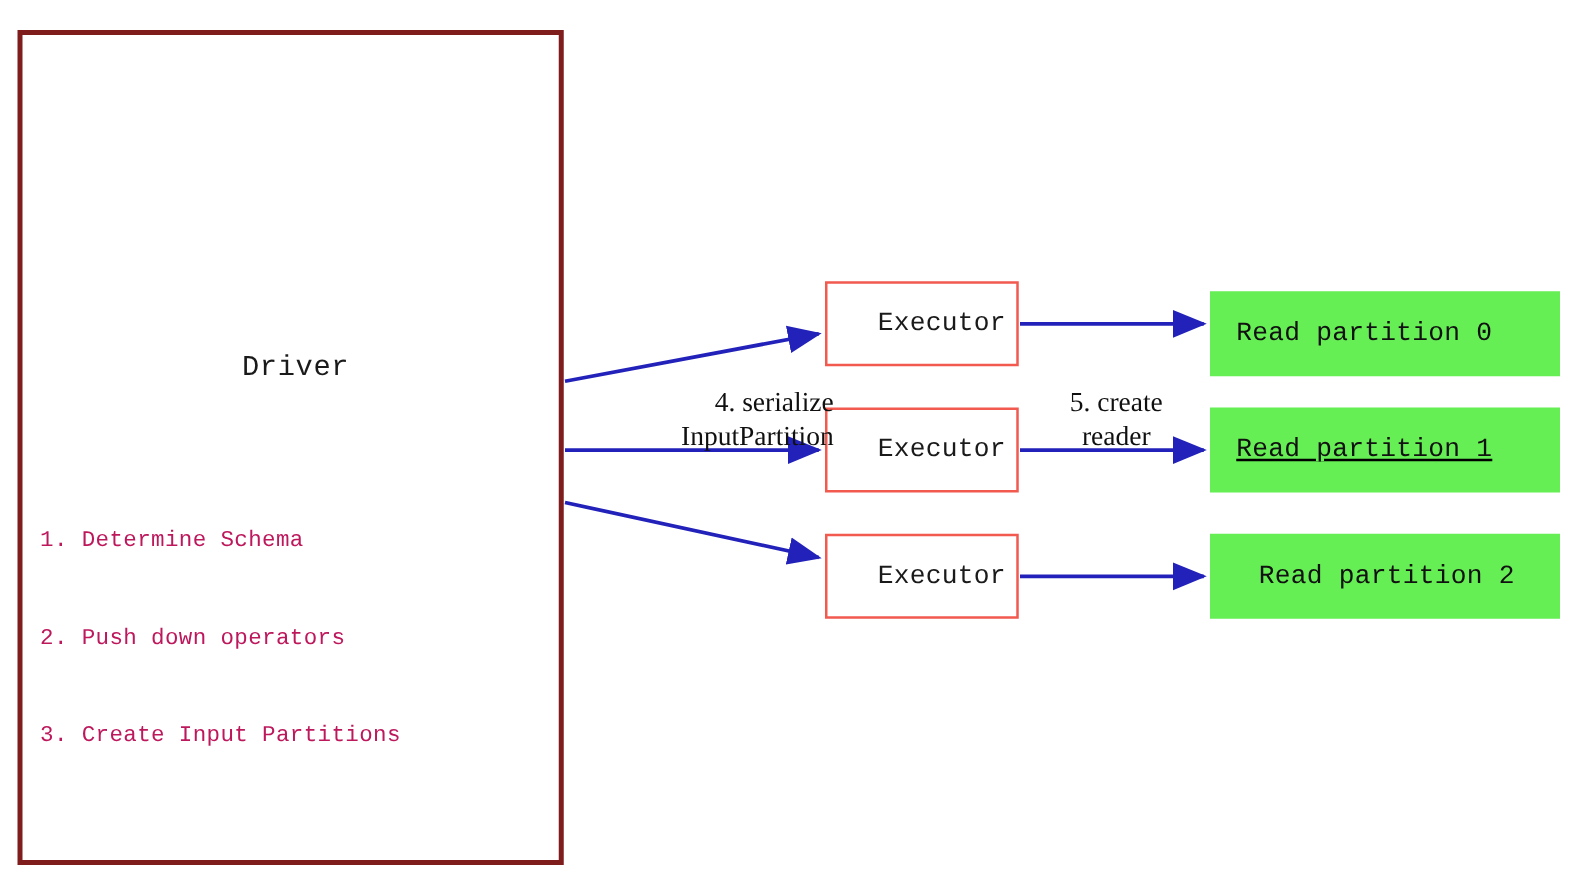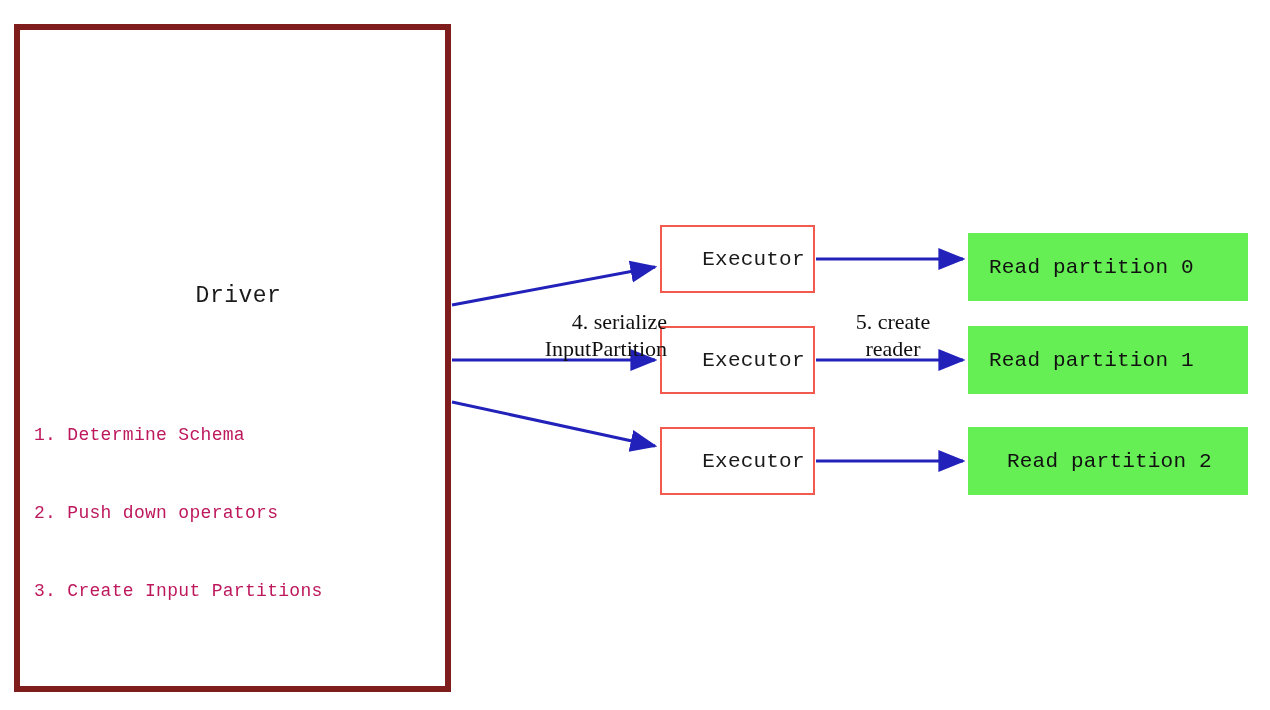--- a/index.html
+++ b/index.html
@@ -28,21 +28,21 @@
   }
 
   
   .driver-box {
     position: absolute;
     left: 14px;
     top: 24px;
     width: 437px;
     height: 668px;
     box-sizing: border-box;
-    border: 6px solid #7f1d1d;
+    border: 4px solid #7f1d1d;
     background: #ffffff;
   }
   .driver-title {
     position: absolute;
     left: 0;
     top: 253px;
     width: 437px;
     text-align: center;
     font-family: "Liberation Mono", "DejaVu Sans Mono", monospace;
     font-size: 23px;
@@ -104,21 +104,21 @@
     padding-left: 21px;
   }
   .partition-box .partition-label {
     font-family: "Liberation Mono", "DejaVu Sans Mono", monospace;
     font-size: 21px;
     color: #111111;
     letter-spacing: 0.2px;
     white-space: pre;
   }
   .partition-0 { top: 233px; }
-  .partition-1 { top: 326px; }
+  .partition-1 { top: 326px; text-decoration: underline; }
   .partition-2 { top: 427px; padding-left: 39px; }
 
   
   .edge-label {
     position: absolute;
     font-family: "Liberation Serif", "DejaVu Serif", serif;
     font-size: 22px;
     line-height: 27px;
     color: #101010;
     text-align: center;

